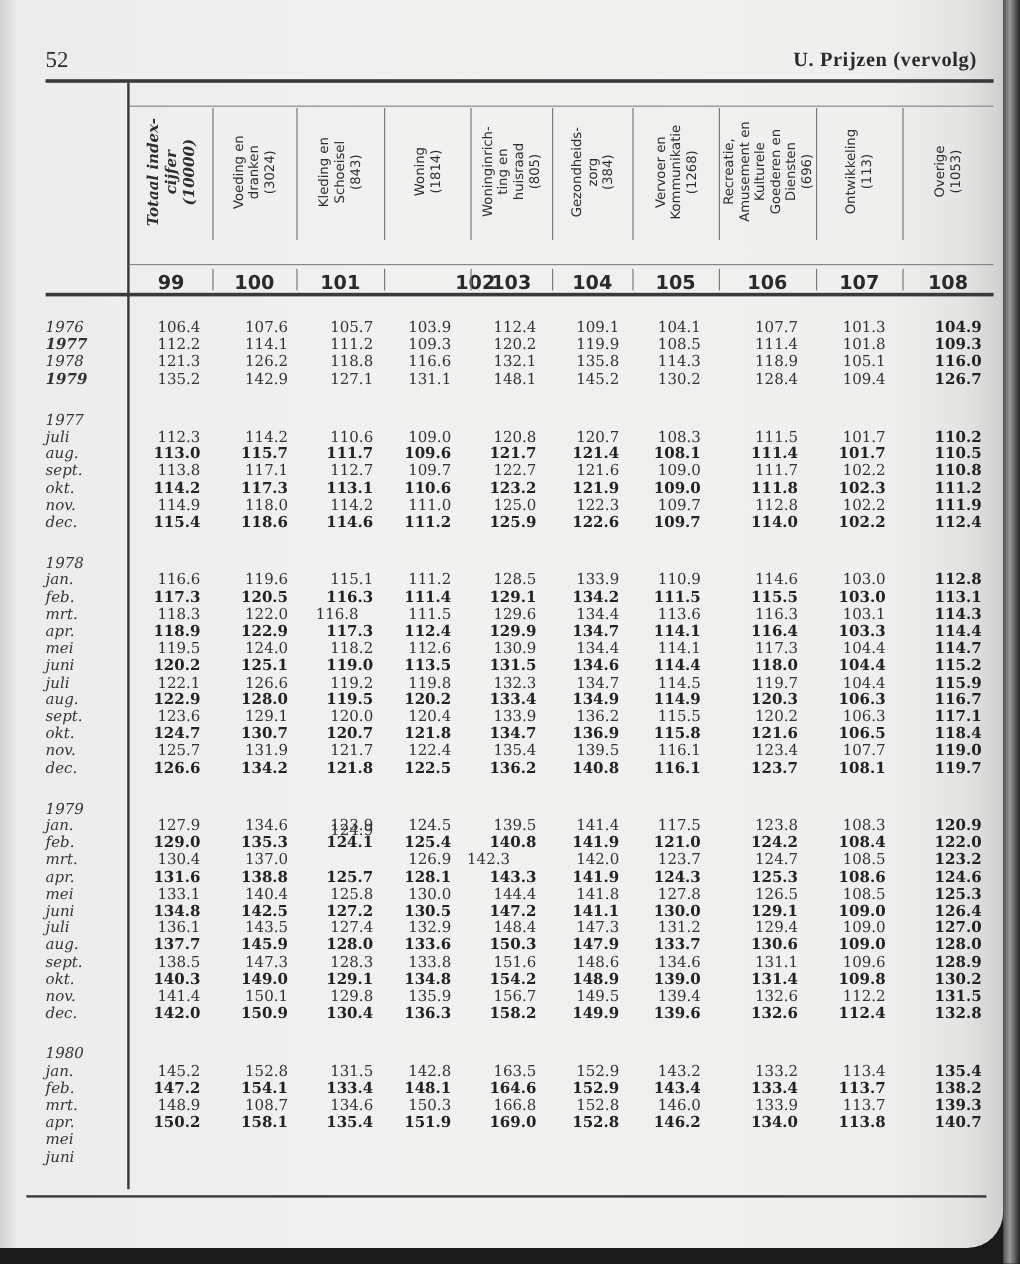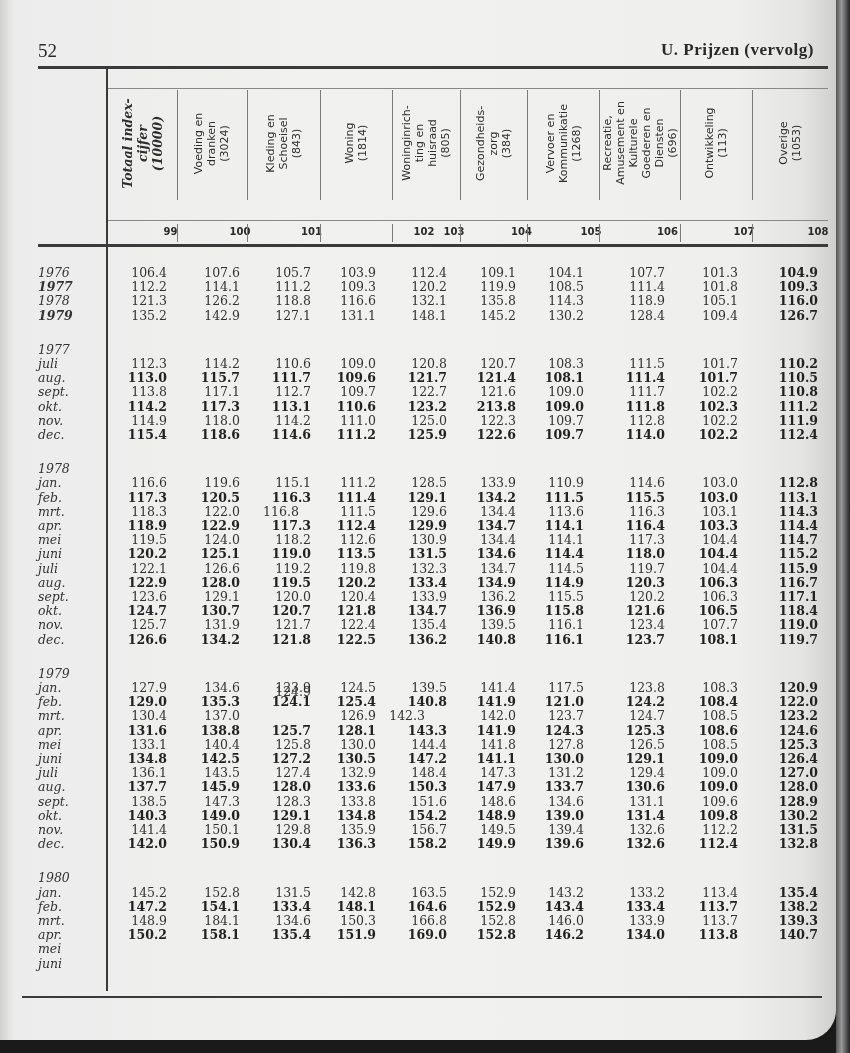--- a/index.html
+++ b/index.html
@@ -9,21 +9,21 @@
   .edge-strip{position:absolute;left:836px;top:0;width:14px;height:1053px;background:linear-gradient(90deg,#555,#999 40%,#222);}
   .pagenum{position:absolute;left:38px;top:40px;font-size:19px;color:#2a2a2a;font-family:"Liberation Serif",serif;}
   .section{position:absolute;right:22px;top:40px;font-size:17px;font-weight:bold;color:#2a2a2a;font-family:"Liberation Serif",serif;letter-spacing:0.5px;}
   .rule{position:absolute;background:#3a3a3a;}
   .vline{position:absolute;background:#7a7a7a;width:1px;}
   .table-title{position:absolute;left:108px;top:70px;width:720px;text-align:center;font-family:"DejaVu Sans",sans-serif;font-size:12.5px;color:#2a2a2a;}
   .colhead{position:absolute;top:88px;height:110px;display:flex;align-items:center;justify-content:center;}
   .colhead .rot{transform:rotate(-90deg);white-space:pre;text-align:center;font-family:"DejaVu Sans",sans-serif;font-size:11px;line-height:13px;color:#2e2e2e;}
   .colhead .rot.serif-italic{font-family:"DejaVu Serif",serif;font-style:italic;font-weight:bold;font-size:12.5px;line-height:15px;}
   .base{position:absolute;top:202px;left:108px;width:720px;text-align:center;font-family:"DejaVu Sans",sans-serif;font-size:12.5px;font-weight:bold;color:#2a2a2a;}
-  .colnum{position:absolute;top:226px;font-family:"DejaVu Sans",sans-serif;font-size:10px;font-weight:bold;color:#2a2a2a;text-align:center;padding-left:28px;}
+  .colnum{position:absolute;top:226px;font-family:"DejaVu Sans",sans-serif;font-size:16px;font-weight:bold;color:#2a2a2a;text-align:center;}
   .rowlabel{position:absolute;left:38px;font-family:"DejaVu Serif",serif;font-style:italic;font-size:12.5px;color:#333;line-height:14px;}
   .rowlabel.bold{font-weight:bold;}
   .cell{position:absolute;font-family:"DejaVu Serif",serif;font-size:12.5px;color:#333;line-height:14px;text-align:right;width:60px;}
   .cell.bold{font-weight:bold;color:#222;}
 </style>
 </head>
 <body>
 
 <div class="page">
   <div class="spine"></div>
@@ -185,21 +185,21 @@
       <div class="cell" style="left: 524px; top: 385.4px;">109.0</div>
       <div class="cell" style="left: 605px; top: 385.4px;">111.7</div>
       <div class="cell" style="left: 678px; top: 385.4px;">102.2</div>
       <div class="cell bold" style="left: 758px; top: 385.4px;">110.8</div>
       <div class="rowlabel" style="top: 399.6px;">okt.</div>
       <div class="cell bold" style="left: 107px; top: 399.6px;">114.2</div>
       <div class="cell bold" style="left: 180px; top: 399.6px;">117.3</div>
       <div class="cell bold" style="left: 251px; top: 399.6px;">113.1</div>
       <div class="cell bold" style="left: 316px; top: 399.6px;">110.6</div>
       <div class="cell bold" style="left: 387px; top: 399.6px;">123.2</div>
-      <div class="cell bold" style="left: 456px; top: 399.6px;">213.8</div>
+      <div class="cell bold" style="left: 456px; top: 399.6px;">121.9</div>
       <div class="cell bold" style="left: 524px; top: 399.6px;">109.0</div>
       <div class="cell bold" style="left: 605px; top: 399.6px;">111.8</div>
       <div class="cell bold" style="left: 678px; top: 399.6px;">102.3</div>
       <div class="cell bold" style="left: 758px; top: 399.6px;">111.2</div>
       <div class="rowlabel" style="top: 413.8px;">nov.</div>
       <div class="cell" style="left: 107px; top: 413.8px;">114.9</div>
       <div class="cell" style="left: 180px; top: 413.8px;">118.0</div>
       <div class="cell" style="left: 251px; top: 413.8px;">114.2</div>
       <div class="cell" style="left: 316px; top: 413.8px;">111.0</div>
       <div class="cell" style="left: 387px; top: 413.8px;">125.0</div>
@@ -503,21 +503,21 @@
       <div class="cell bold" style="left: 251px; top: 899.8px;">133.4</div>
       <div class="cell bold" style="left: 316px; top: 899.8px;">148.1</div>
       <div class="cell bold" style="left: 387px; top: 899.8px;">164.6</div>
       <div class="cell bold" style="left: 456px; top: 899.8px;">152.9</div>
       <div class="cell bold" style="left: 524px; top: 899.8px;">143.4</div>
       <div class="cell bold" style="left: 605px; top: 899.8px;">133.4</div>
       <div class="cell bold" style="left: 678px; top: 899.8px;">113.7</div>
       <div class="cell bold" style="left: 758px; top: 899.8px;">138.2</div>
       <div class="rowlabel" style="top: 914px;">mrt.</div>
       <div class="cell" style="left: 107px; top: 914px;">148.9</div>
-      <div class="cell" style="left: 180px; top: 914px;">184.1</div>
+      <div class="cell" style="left: 180px; top: 914px;">108.7</div>
       <div class="cell" style="left: 251px; top: 914px;">134.6</div>
       <div class="cell" style="left: 316px; top: 914px;">150.3</div>
       <div class="cell" style="left: 387px; top: 914px;">166.8</div>
       <div class="cell" style="left: 456px; top: 914px;">152.8</div>
       <div class="cell" style="left: 524px; top: 914px;">146.0</div>
       <div class="cell" style="left: 605px; top: 914px;">133.9</div>
       <div class="cell" style="left: 678px; top: 914px;">113.7</div>
       <div class="cell bold" style="left: 758px; top: 914px;">139.3</div>
       <div class="rowlabel" style="top: 928.2px;">apr.</div>
       <div class="cell bold" style="left: 107px; top: 928.2px;">150.2</div>

